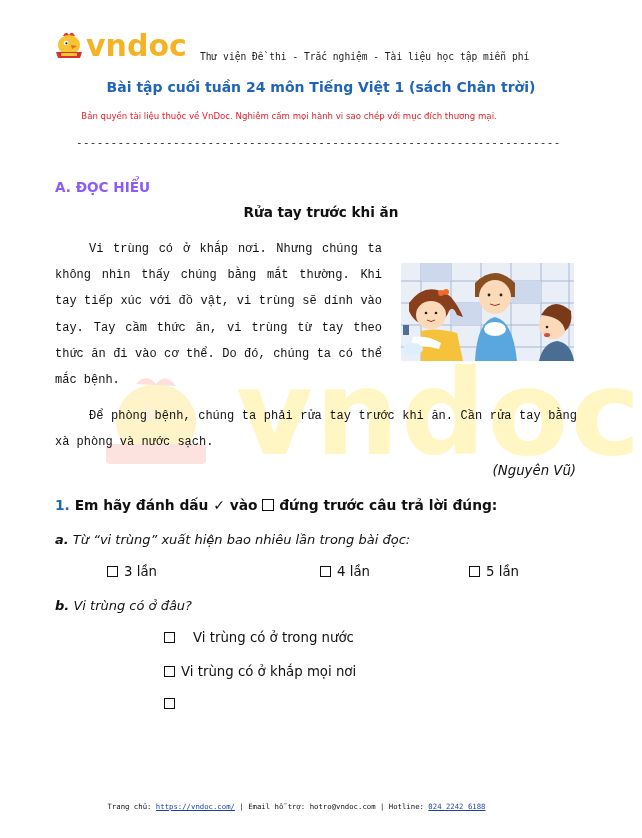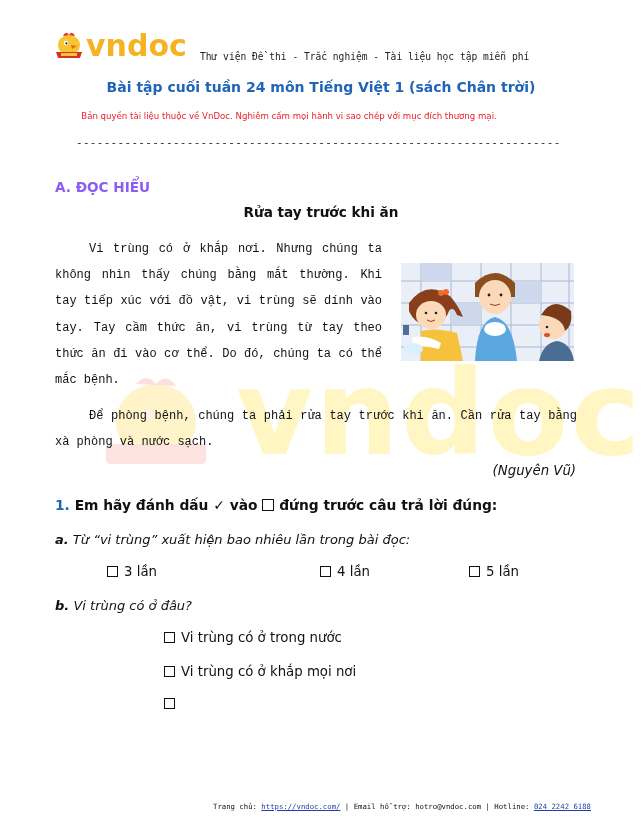--- a/index.html
+++ b/index.html
@@ -37,25 +37,25 @@
   .sub { position: absolute; left: 55px; font-style: italic; font-size: 13px; color: #111; white-space: nowrap; }
   .sub .lbl { font-weight: bold; }
   .sub-a { top: 532px; }
   .sub-b { top: 598px; }
 
   .opt { position: absolute; font-size: 13.3px; color: #111; white-space: nowrap; display: flex; align-items: center; }
   .box { display: inline-block; width: 11px; height: 11px; border: 1.2px solid #111; margin-right: 6px; }
   .o1 { left: 107px; top: 564px; }
   .o2 { left: 288px; top: 564px; margin-left: 32px; }
   .o3 { left: 469px; top: 564px; }
-  .b1 { left: 164px; top: 630px; }
+  .b1 { left: 164px; top: 630px; gap: 12px; }
   .b2 { left: 164px; top: 664px; }
   .b3 { left: 164px; top: 698px; }
 
-  .footer { position: absolute; left: 14px; width: 577px; top: 802px; text-align: right; font-family: "DejaVu Sans Mono", "Liberation Mono", monospace; font-size: 7.3px; color: #111; white-space: nowrap; }
+  .footer { position: absolute; left: 8px; width: 577px; top: 802px; text-align: center; font-family: "DejaVu Sans Mono", "Liberation Mono", monospace; font-size: 7.3px; color: #111; white-space: nowrap; }
   .footer a { color: #1f3fa8; text-decoration: underline; }
   .check-glyph { font-weight: normal; font-size: 14px; }
   .inline-box { display: inline-block; width: 12px; height: 12px; border: 1.3px solid #111; vertical-align: -1px; }
 </style>
 </head>
 <body>
 
 <div class="wm">
   <svg class="wm-mascot" viewBox="0 0 120 100">
     <ellipse cx="60" cy="50" rx="40" ry="38" fill="#fff3c9"></ellipse>

